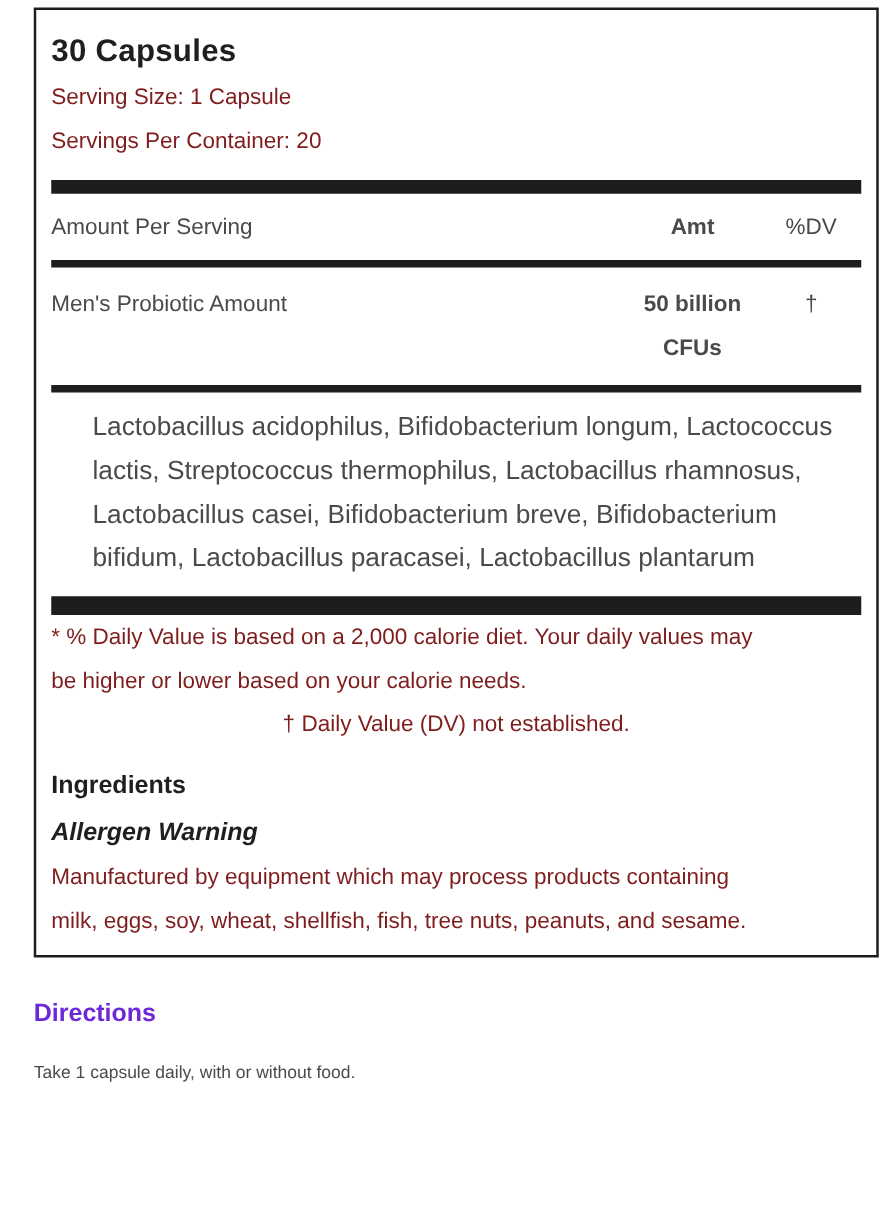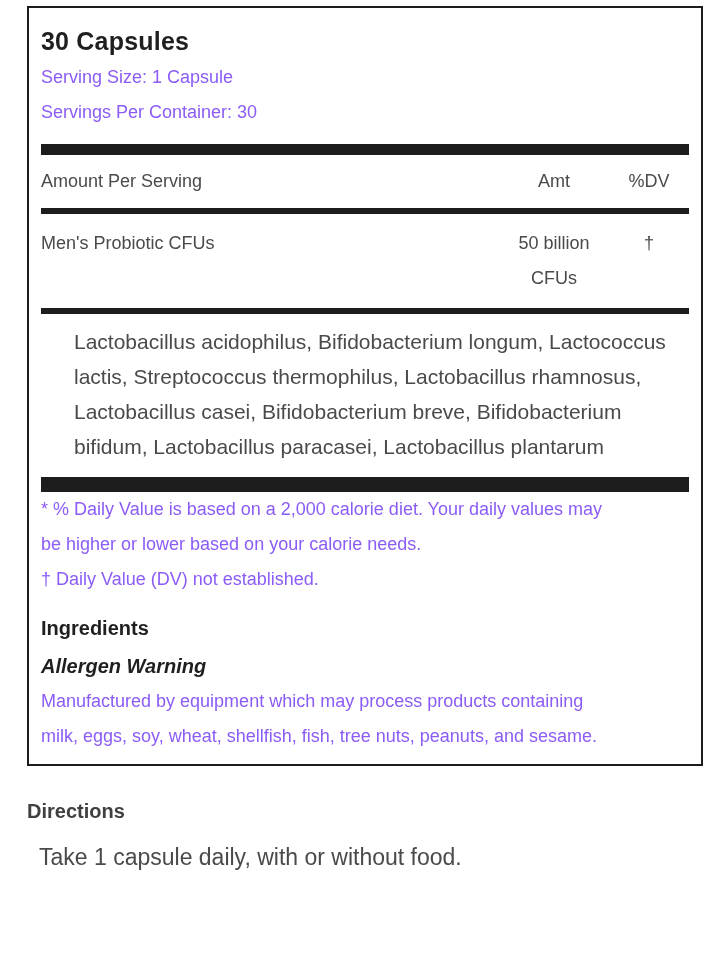--- a/index.html
+++ b/index.html
@@ -28,21 +28,21 @@
     font-size: 25px;
     line-height: 30px;
     font-weight: 700;
     color: #1f1f1f;
     letter-spacing: 0.2px;
   }
   .body-line {
     margin: 0;
     font-size: 18px;
     line-height: 35px;
-    color: #8b5cf6;
+    color: #7f1d1d;
   }
   .prewrap { white-space: pre-line; }
   .first-body { margin-top: 4px; }
   .rule {
     background: #1d1d1d;
     border: none;
   }
   .rule-thick  { height: 11px; margin: 14px 0 0 0; }
   .rule-thin-1 { height: 6px;  margin: 9px 0 0 0; }
   .rule-thin-2 { height: 6px;  margin: 12px 0 0 0; }
@@ -50,82 +50,82 @@
   .row {
     display: flex;
     align-items: flex-start;
     font-size: 18px;
     line-height: 35px;
     color: #4a4a4a;
   }
   .header-row { margin-top: 9px; }
   .data-row   { margin-top: 12px; }
   .cell-name { flex: 1 1 auto; }
-  .cell-amt  { width: 110px; flex: 0 0 auto; text-align: center; white-space: pre-line; }
+  .cell-amt  { width: 110px; flex: 0 0 auto; text-align: center; white-space: pre-line; font-weight: bold; }
   .cell-dv   { width: 80px;  flex: 0 0 auto; text-align: center; }
   .species-list {
     margin: 10px 0 0 33px;
     font-size: 21px;
     line-height: 35px;
     color: #4a4a4a;
     white-space: pre-line;
   }
   .footnote-1 { }
-  .footnote-2 { margin-top: 0; }
+  .footnote-2 { margin-top: 0; text-align: center; }
   .sub-heading {
     margin: 14px 0 0 0;
     font-size: 20px;
     line-height: 35px;
     font-weight: 700;
     color: #1f1f1f;
   }
   .sub-heading.tight { margin-top: 3px; font-style: italic; }
   
   .directions {
     margin: 28px 3px 0 27px;
   }
   .directions-heading {
     margin: 0;
     font-size: 20px;
     line-height: 35px;
     font-weight: 700;
-    color: #404040;
+    color: #6d28d9;
   }
   .directions-text {
-    margin: 11px 0 0 12px;
-    font-size: 23px;
+    margin: 11px 0 0 0;
+    font-size: 14px;
     line-height: 35px;
     color: #4a4a4a;
   }
 </style>
 </head>
 <body>
 
 <div class="page">
 
   <section class="label-box">
 
     <h1 class="panel-title">30 Capsules</h1>
 
     <p class="body-line first-body">Serving Size: 1 Capsule</p>
 
-    <p class="body-line">Servings Per Container: 30</p>
+    <p class="body-line">Servings Per Container: 20</p>
 
     <div class="rule rule-thick"></div>
 
     <div class="row header-row">
       <span class="cell-name">Amount Per Serving</span>
       <span class="cell-amt">Amt</span>
       <span class="cell-dv">%DV</span>
     </div>
 
     <div class="rule rule-thin-1"></div>
 
     <div class="row data-row">
-      <span class="cell-name">Men's Probiotic CFUs</span>
+      <span class="cell-name">Men's Probiotic Amount</span>
       <span class="cell-amt prewrap">50 billion
 CFUs</span>
       <span class="cell-dv">†</span>
     </div>
 
     <div class="rule rule-thin-2"></div>
 
     <p class="species-list">Lactobacillus acidophilus, Bifidobacterium longum, Lactococcus
 lactis, Streptococcus thermophilus, Lactobacillus rhamnosus,
 Lactobacillus casei, Bifidobacterium breve, Bifidobacterium

